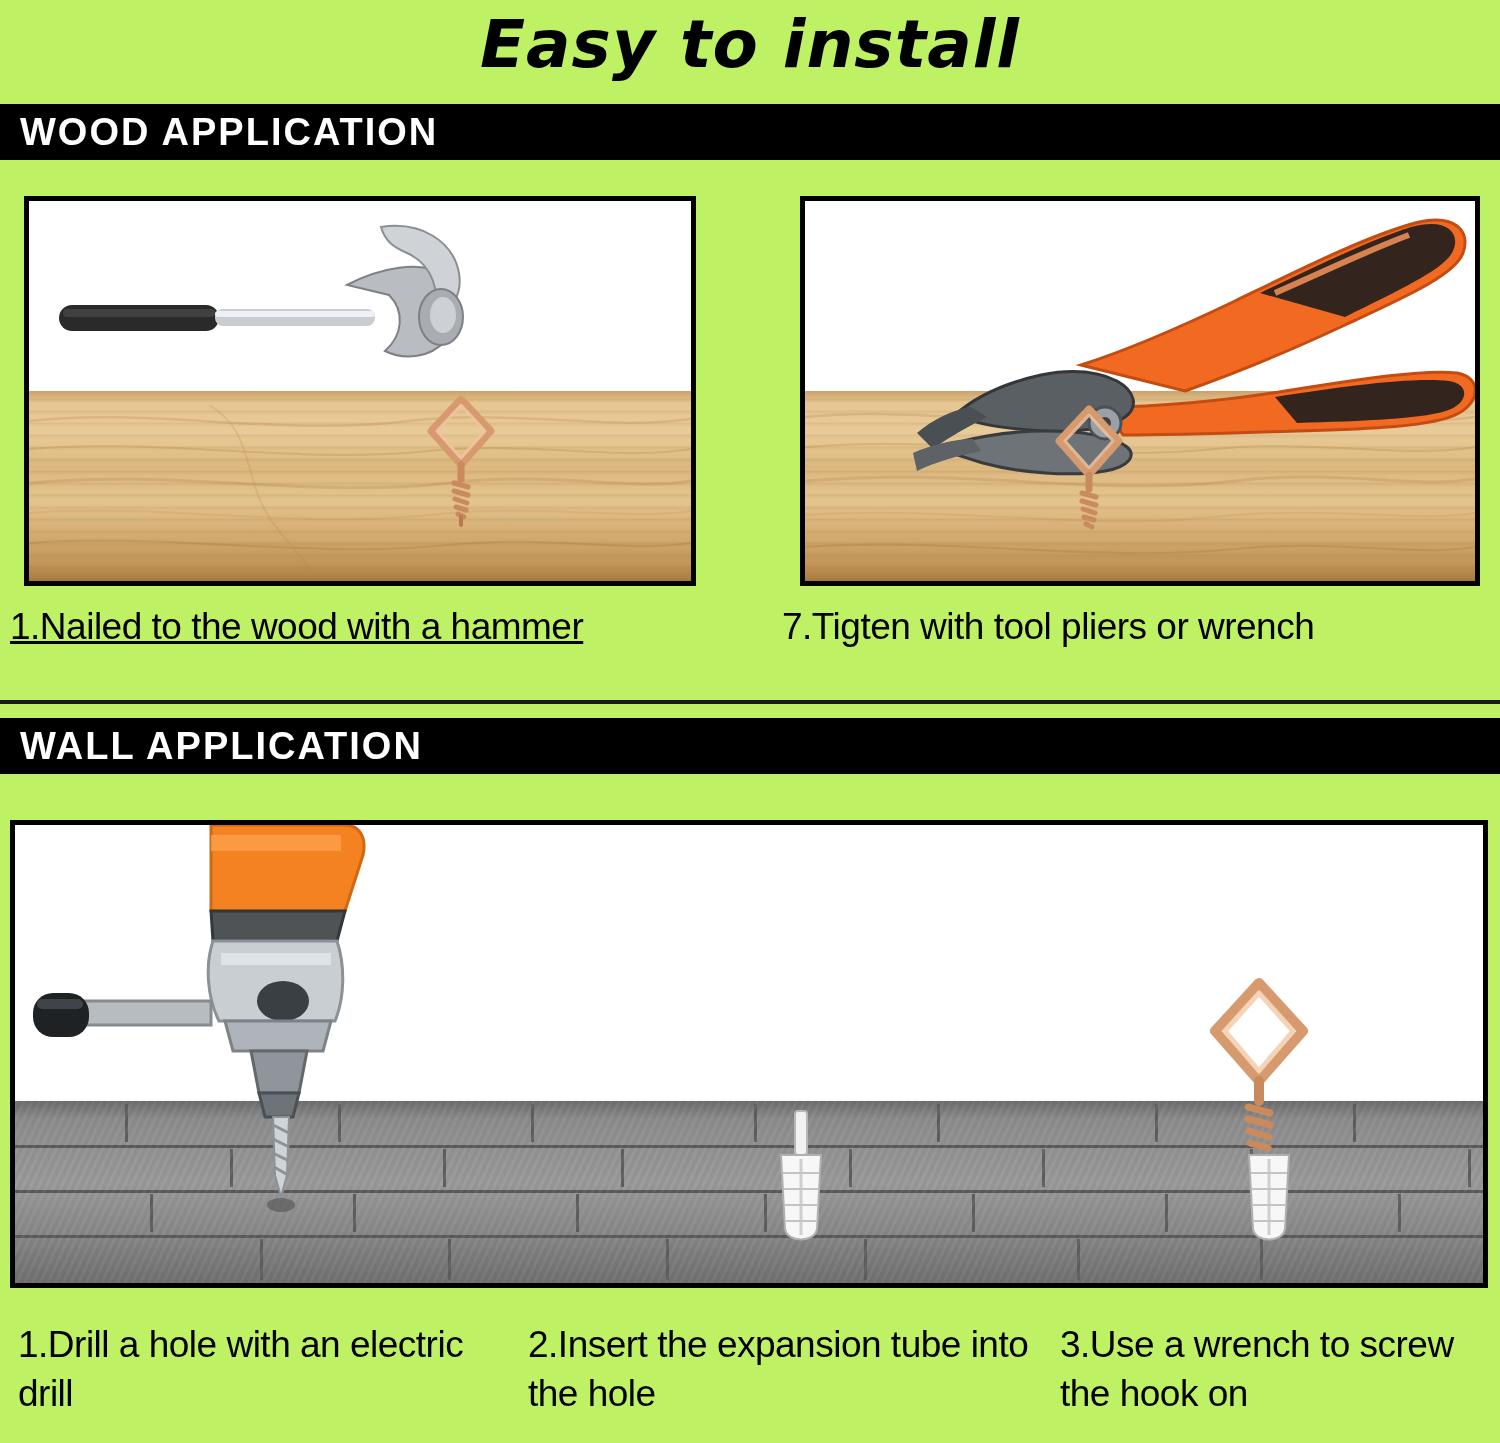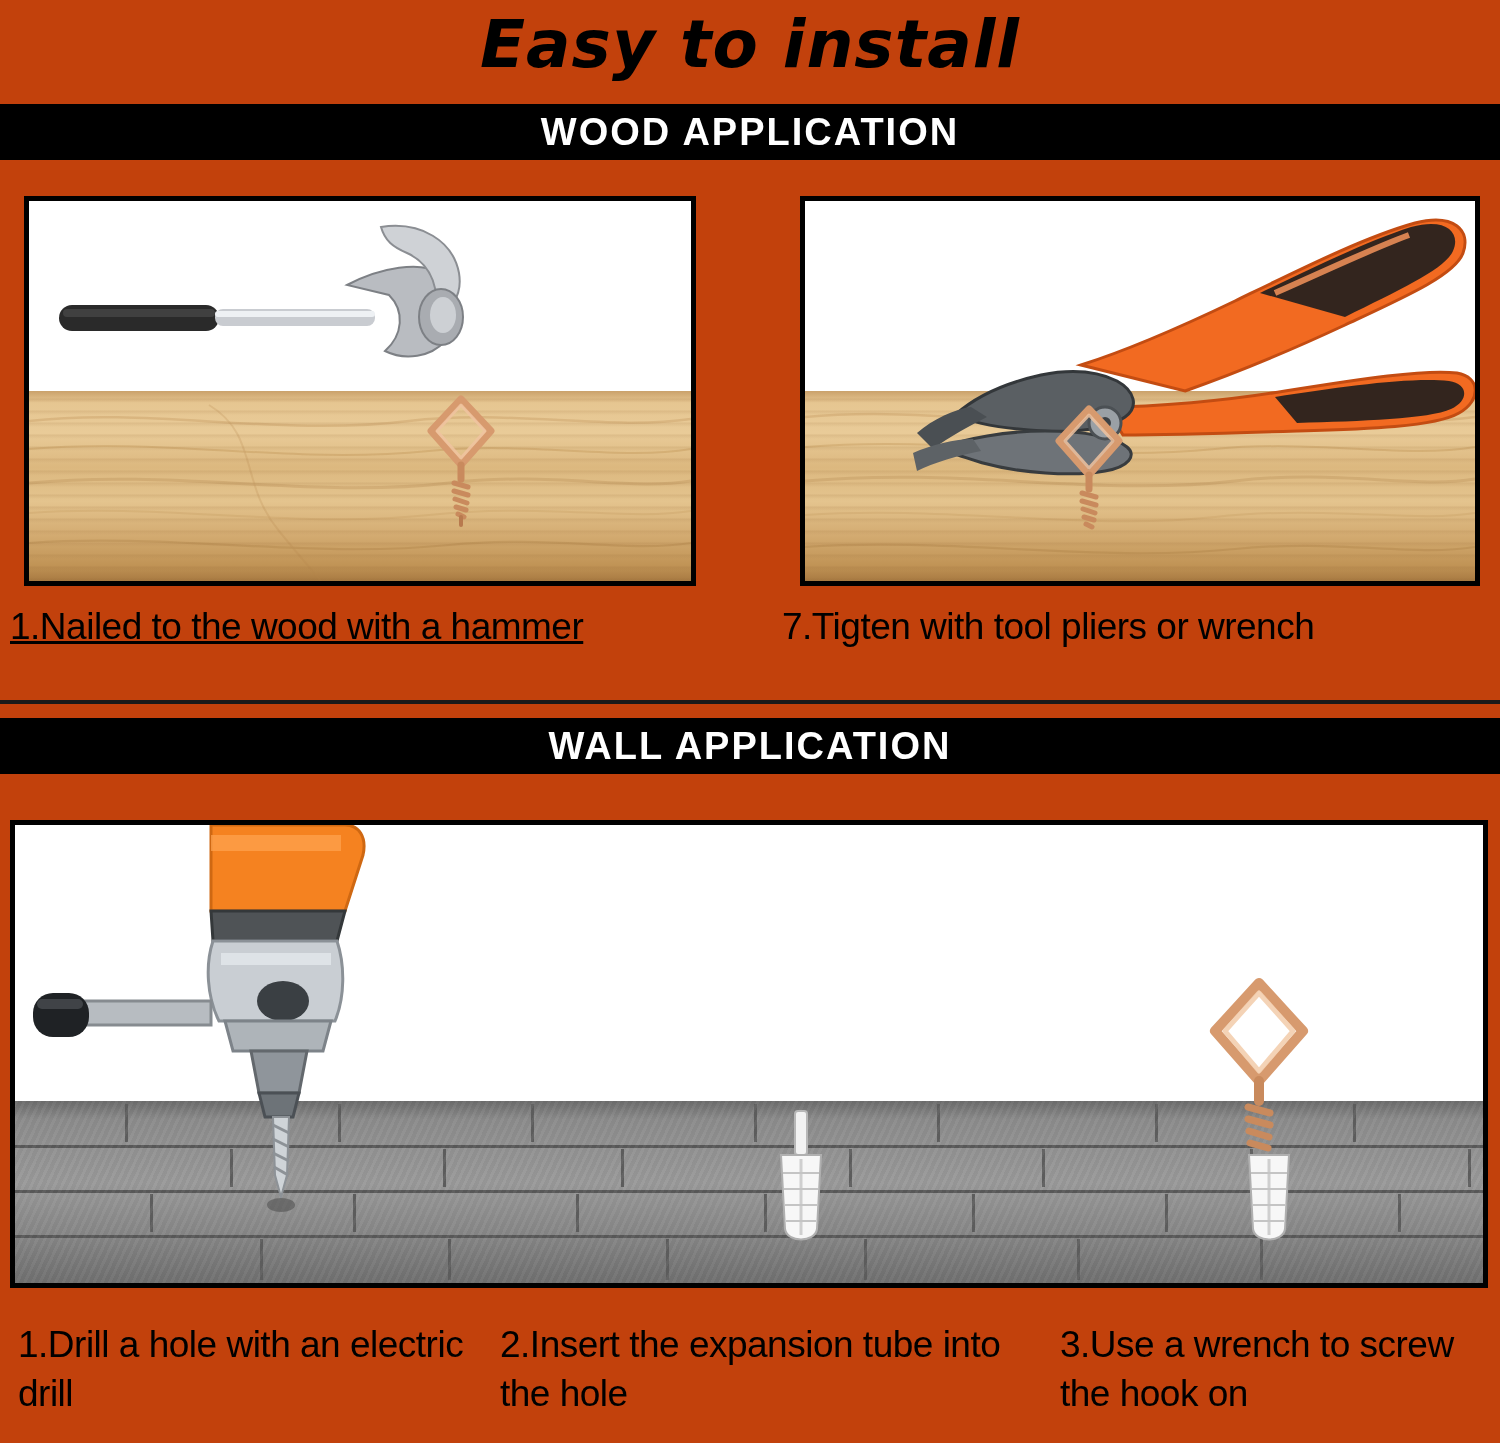--- a/index.html
+++ b/index.html
@@ -11,21 +11,21 @@
     width: 1500px;
     height: 1443px;
     font-family: "Liberation Sans", sans-serif;
     overflow: hidden;
     position: relative;
   }
   .page {
     position: relative;
     width: 1500px;
     height: 1443px;
-    background: #c2410c;
+    background: #bef264;
   }
 
   
   .main-title {
     position: absolute;
     top: 2px;
     left: 0;
     width: 1500px;
     text-align: center;
     font-family: "DejaVu Sans", sans-serif;
@@ -39,21 +39,20 @@
 
   
   .banner {
     position: absolute;
     left: 0;
     width: 1500px;
     height: 56px;
     background: #000000;
     display: flex;
     align-items: center;
-    justify-content: center;
   }
   .banner-text {
     color: #ffffff;
     font-family: "Liberation Sans", sans-serif;
     font-weight: bold;
     font-size: 38px;
     letter-spacing: 2px;
     background: #000000;
     padding: 0 20px;
   }
@@ -138,21 +137,21 @@
     font-family: "Liberation Sans", sans-serif;
     font-size: 37px;
     color: #000000;
     line-height: 49px;
     letter-spacing: -0.5px;
   }
   #cap-wood-1 { left: 10px;  top: 602px; width: 740px; text-decoration: underline; }
   #cap-wood-2 { left: 782px; top: 602px; width: 716px; }
 
   #cap-wall-1 { left: 18px;   top: 1320px; width: 470px; }
-  #cap-wall-2 { left: 500px;  top: 1320px; width: 510px; }
+  #cap-wall-2 { left: 528px;  top: 1320px; width: 510px; }
   #cap-wall-3 { left: 1060px; top: 1320px; width: 440px; }
 
   
   .divider {
     position: absolute;
     left: 0;
     top: 700px;
     width: 1500px;
     height: 4px;
     background: #1a1a1a;

